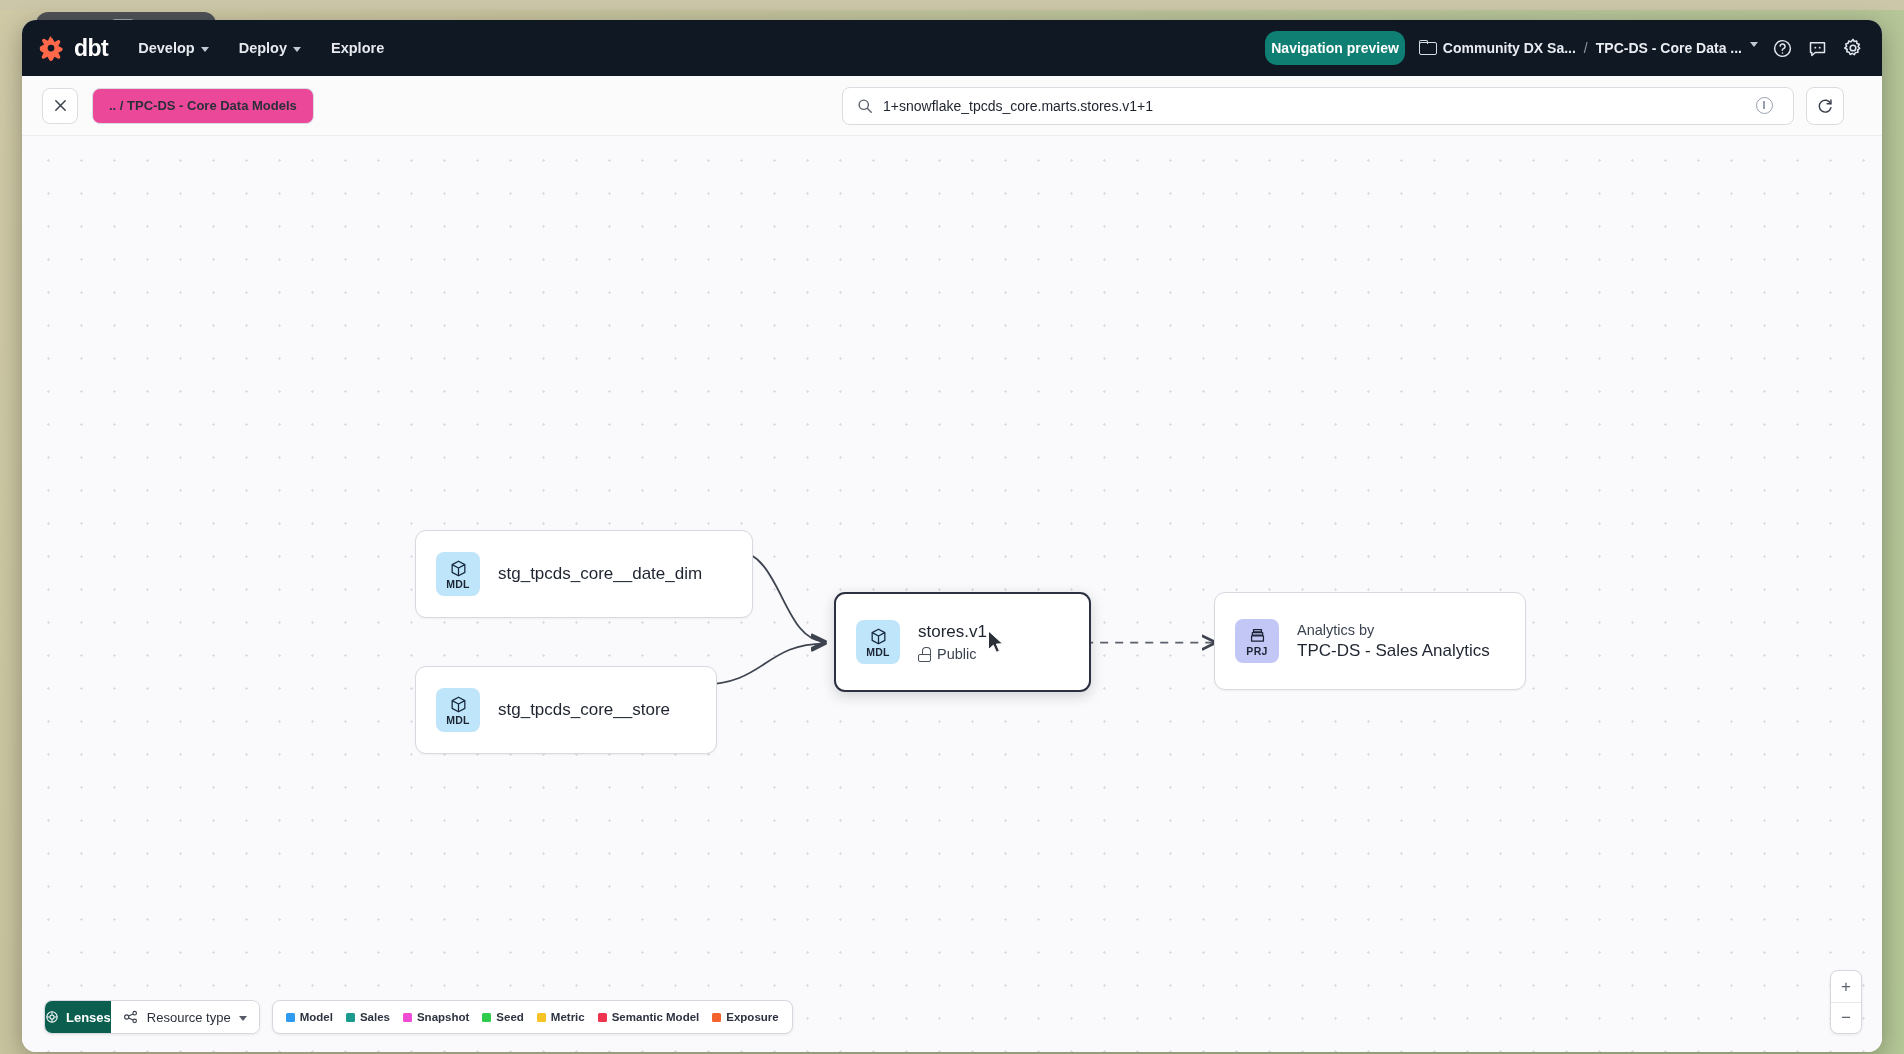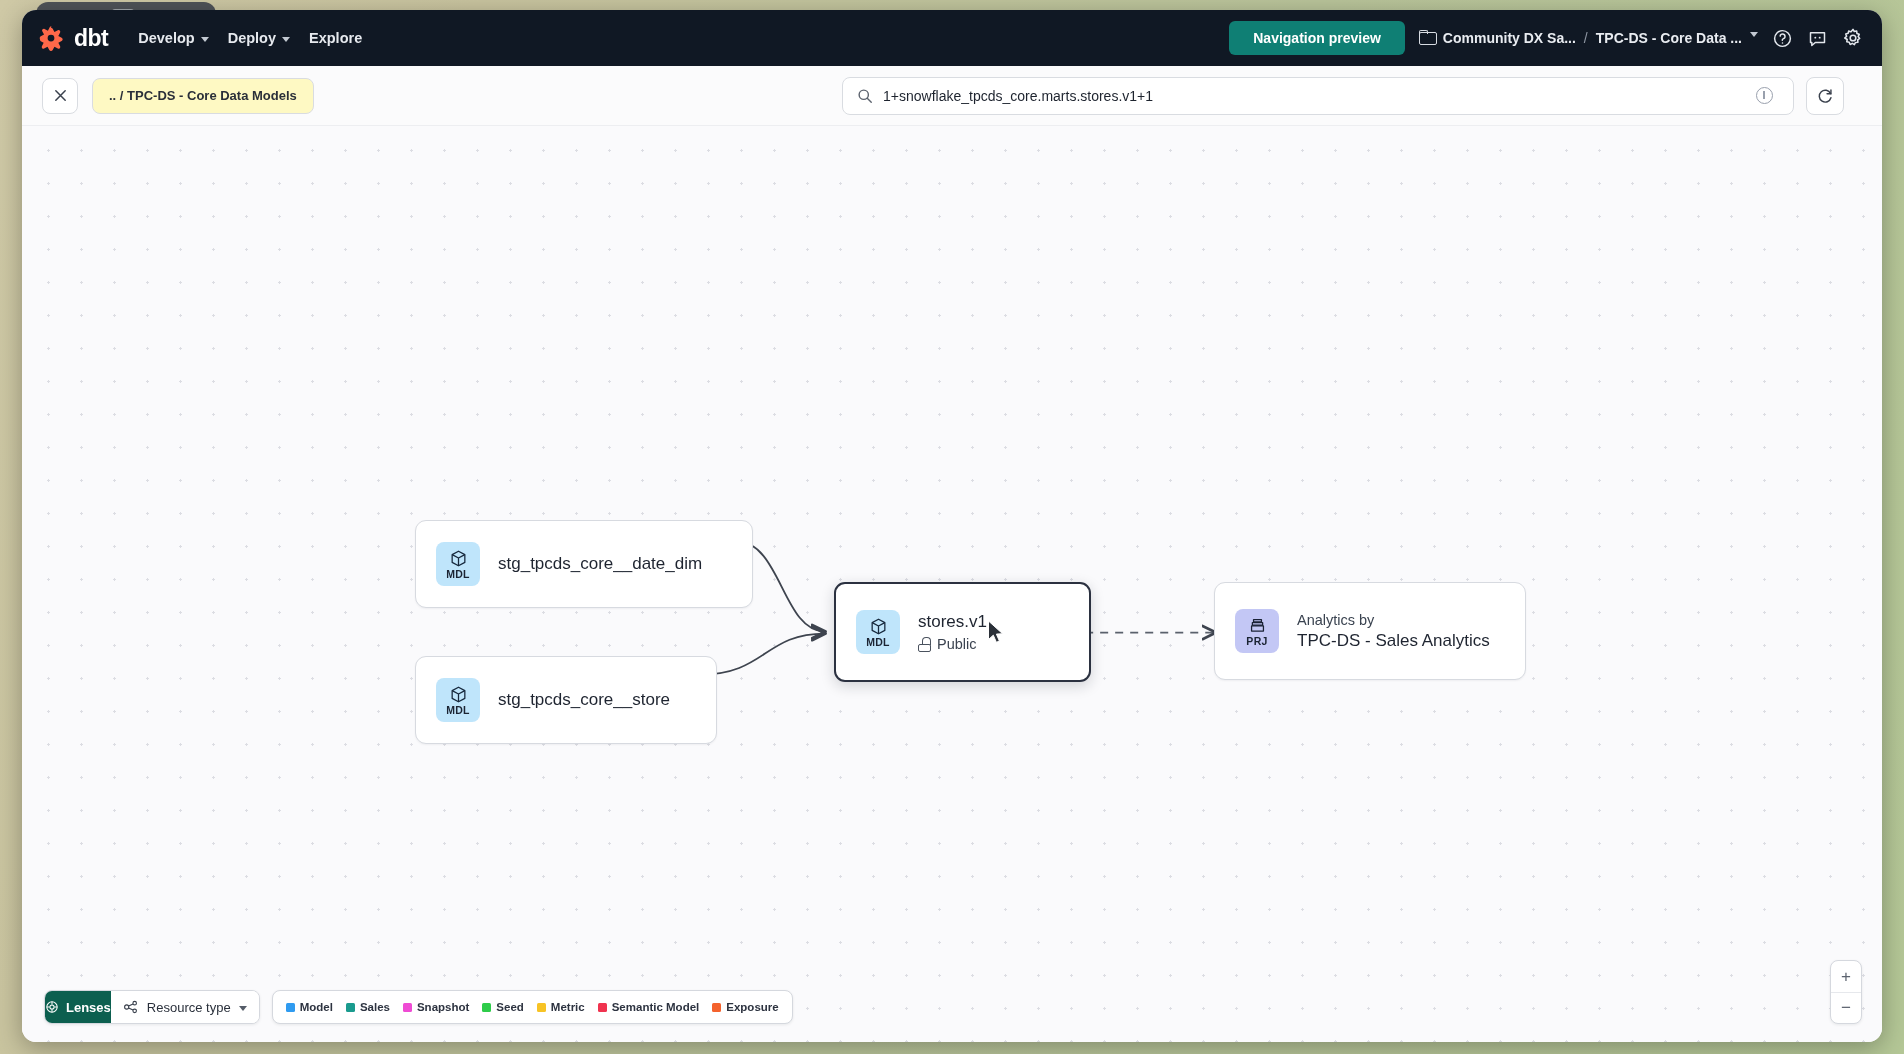--- a/index.html
+++ b/index.html
@@ -10,20 +10,21 @@
   }
   body {
     background: #ccc7a8;
     position: relative;
   }
   
   #desktop {
     position: absolute; inset: 0;
     background:
       linear-gradient(115deg, #cfc9a6 0%, #c9c49f 20%, #b9c49a 55%, #b4c796 100%);
+    margin-top: 10px;
   }
   #app-window {
     position: absolute;
     left: 22px; top: 10px;
     width: 1860px; height: 1032px;
     border-radius: 14px;
     overflow: hidden;
     background: #ffffff;
     box-shadow: 0 6px 26px rgba(0,0,0,.30);
   }
@@ -51,41 +52,41 @@
     position: relative;
     height: 56px;
     background: #101824;
     display: flex; align-items: center;
     padding: 0 18px 0 14px;
     color: #fff;
   }
   .logo-wrap { display: flex; align-items: center; gap: 8px; margin-right: 30px; }
   .logo-mark { width: 30px; height: 30px; display:block; }
   .logo-text { font-size: 23px; font-weight: 700; letter-spacing: -.5px; color:#fff; }
-  .nav-links { display: flex; align-items: center; gap: 19px; text-align: center; }
+  .nav-links { display: flex; align-items: center; gap: 30px; text-align: center; }
   .nav-link {
     font-size: 14.5px; font-weight: 600; color: #e6e9ee;
     display: flex; align-items: center; gap: 6px; cursor: pointer;
     white-space: nowrap;
   }
   .chev-down {
     width: 0; height: 0;
     border-left: 4.5px solid transparent;
     border-right: 4.5px solid transparent;
     border-top: 5px solid #c3c9d2;
     display:inline-block; margin-top:2px;
   }
   .nav-right { margin-left: auto; display: flex; align-items: center; gap: 14px; }
   #nav-preview-btn {
     background: #0f7f74;
     color: #ffffff;
     border: none;
-    border-radius: 6px;
+    border-radius: 12px;
     font-size: 14px; font-weight: 600;
-    padding: 9px 24px;
+    padding: 9px 6px;
     cursor: pointer;
     font-family: inherit;
     white-space: nowrap;
   }
   .bc { display:flex; align-items:flex-start; gap:8px; font-size:14px; font-weight:700; color:#e9ecf1; }
   .bc .sep { color:#8f97a3; font-weight:400; }
   .bc .crumb { cursor:pointer; white-space:nowrap; }
   .bc .crumb.plain { font-weight:700; }
   .folder-ic { width:16px; height:13px; position:relative; display:inline-block; }
   .folder-ic:before{
@@ -114,21 +115,21 @@
     background: #fff;
     display: flex; align-items: center; justify-content: center;
     cursor: pointer;
     flex: none;
   }
   #breadcrumb-pill {
     margin-left: 14px;
     height: 36px;
     border: 1px solid #d9dce1;
     border-radius: 8px;
-    background: #fef9c3;
+    background: #ec4899;
     display: flex; align-items: center;
     padding: 0 16px;
     font-size: 13px; font-weight: 600; color: #2a2f39;
     cursor: pointer;
     white-space: nowrap;
   }
   #search-wrap {
     position: absolute;
     left: 820px;
     width: 1002px;

